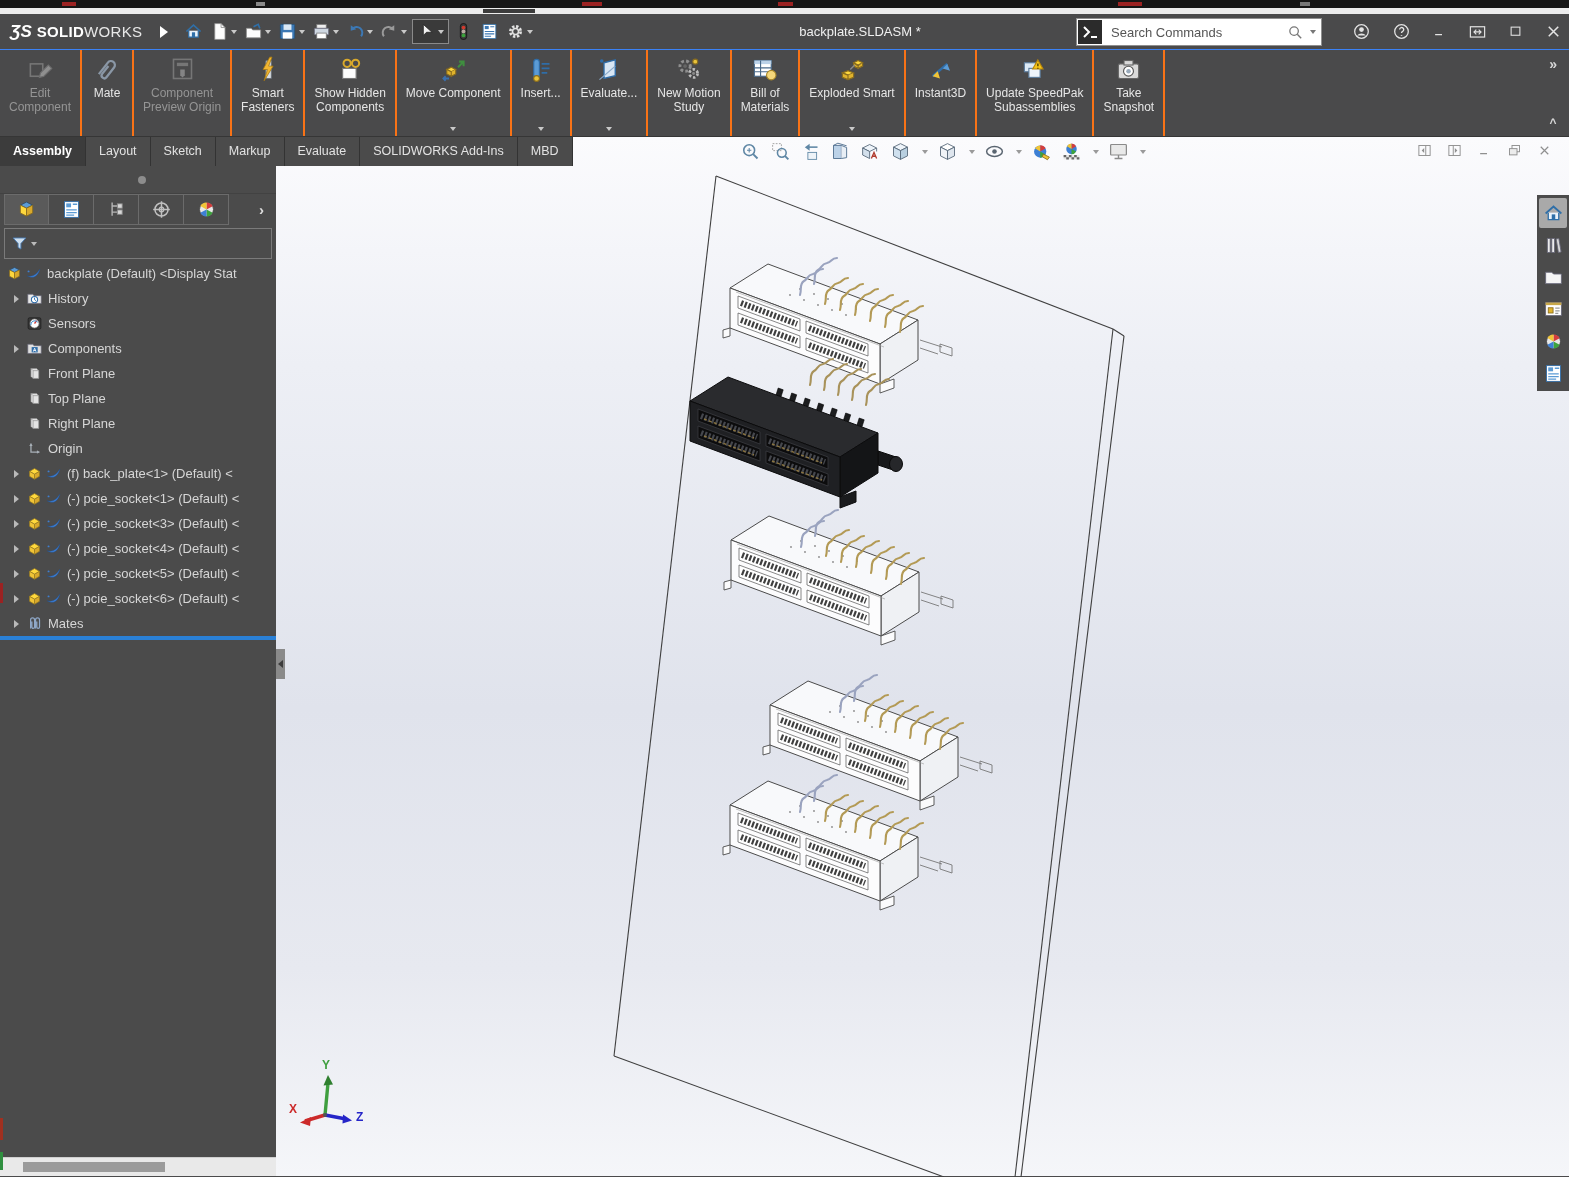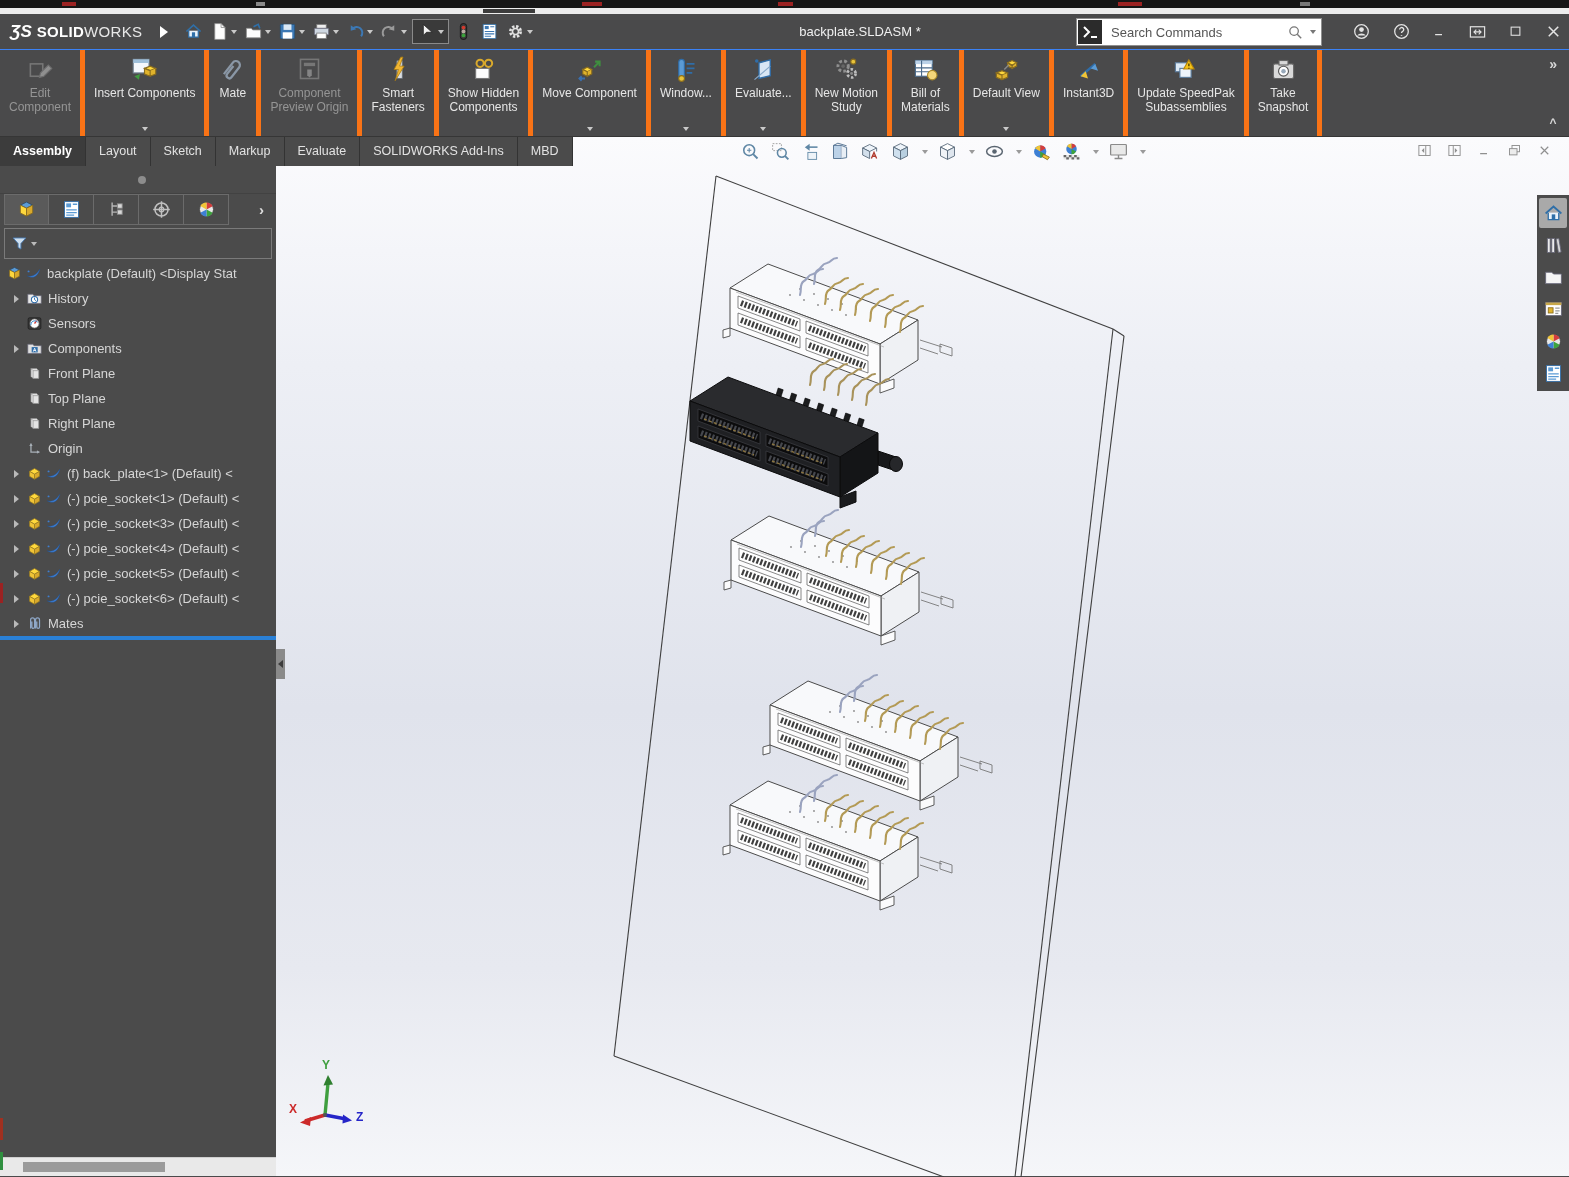--- a/index.html
+++ b/index.html
@@ -34,21 +34,21 @@
   .search-ph { flex:1; font-size:13px; color:#555; padding-left:8px; }
   .searchbox svg.mag { width:17px; height:17px; color:#777; margin-right:4px; }
   .search-caret { border-top-color:#777; margin-right:5px; }
   .tb-right { position:absolute; right:6px; display:flex; align-items:center; gap:21px; color:#e4e4e4; }
   .tb-right svg { width:19px; height:19px; color:#e4e4e4; }
   .tb-right svg.small { width:15px; height:15px; }
 
   
   .ribbon { height:87px; background:#4a4a4b; display:flex; align-items:stretch; border-bottom:1px solid #363636; }
   .rbtn { display:flex; flex-direction:column; align-items:center; padding:6px 9px 2px;
-          border-right:5px solid #f97316; min-width:52px; }
+          border-right:2px solid #f97316; min-width:52px; }
   .rbtn svg.ri { width:27px; height:27px; flex:none; }
   .rlbl { text-align:center; font-size:12px; line-height:14px; color:#e6e6e6; margin-top:3px; white-space:nowrap; }
   .rbtn.dis .rlbl { color:#959595; }
   .rbtn.dis svg.ri { filter:grayscale(1); opacity:.55; }
   .rbtn .caret { margin:auto 0 3px 0; }
   .rib-end { margin-left:auto; display:flex; flex-direction:column; justify-content:space-between;
              align-items:center; padding:6px 12px; color:#d8d8d8; }
   .rib-end .ovf { font-size:14px; font-weight:bold; }
   .rib-end .clp { font-size:12px; font-weight:bold; }
 
@@ -574,27 +574,20 @@
       <svg class="ri">
           <use href="#rb-edit"></use>
         </svg>
       <div class="rlbl">
           <span style="display:block">Edit</span>
           <span style="display:block">Component</span>
         </div>
     </div>
     <div class="rbtn">
       <svg class="ri">
-          <use href="#rb-insert"></use>
-        </svg>
-      <div class="rlbl"><span>Insert Components</span></div>
-      <span class="caret"></span>
-    </div>
-    <div class="rbtn">
-      <svg class="ri">
           <use href="#rb-mate"></use>
         </svg>
       <div class="rlbl"><span>Mate</span></div>
     </div>
     <div class="rbtn dis">
       <svg class="ri">
           <use href="#rb-preview"></use>
         </svg>
       <div class="rlbl">
           <span style="display:block">Component</span>
@@ -623,21 +616,21 @@
       <svg class="ri">
           <use href="#rb-move"></use>
         </svg>
       <div class="rlbl"><span>Move Component</span></div>
       <span class="caret"></span>
     </div>
     <div class="rbtn">
       <svg class="ri">
           <use href="#rb-asmfeat"></use>
         </svg>
-      <div class="rlbl"><span>Window...</span></div>
+      <div class="rlbl"><span>Insert...</span></div>
       <span class="caret"></span>
     </div>
     <div class="rbtn">
       <svg class="ri">
           <use href="#rb-refgeo"></use>
         </svg>
       <div class="rlbl"><span>Evaluate...</span></div>
       <span class="caret"></span>
     </div>
     <div class="rbtn">
@@ -655,21 +648,21 @@
         </svg>
       <div class="rlbl">
           <span style="display:block">Bill of</span>
           <span style="display:block">Materials</span>
         </div>
     </div>
     <div class="rbtn">
       <svg class="ri">
           <use href="#rb-exploded"></use>
         </svg>
-      <div class="rlbl"><span>Default View</span></div>
+      <div class="rlbl"><span>Exploded Smart</span></div>
       <span class="caret"></span>
     </div>
     <div class="rbtn">
       <svg class="ri">
           <use href="#rb-instant3d"></use>
         </svg>
       <div class="rlbl"><span>Instant3D</span></div>
     </div>
     <div class="rbtn">
       <svg class="ri">

